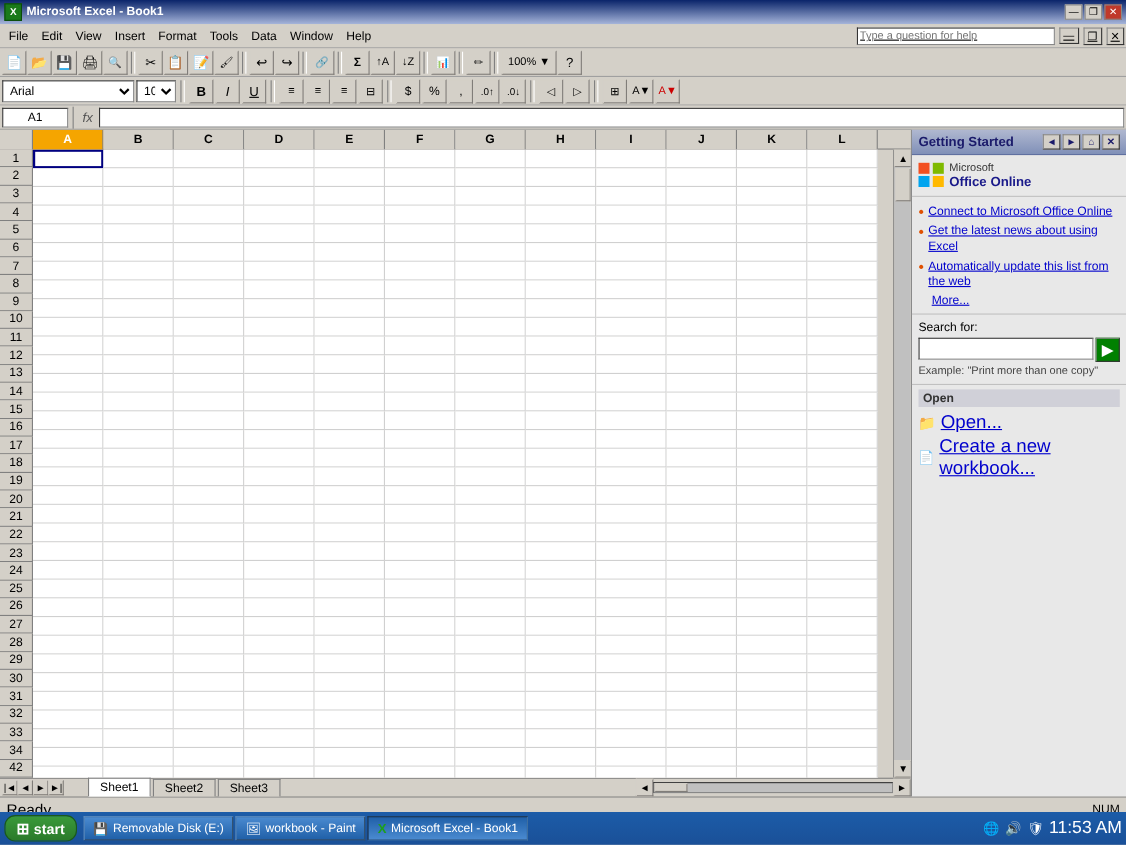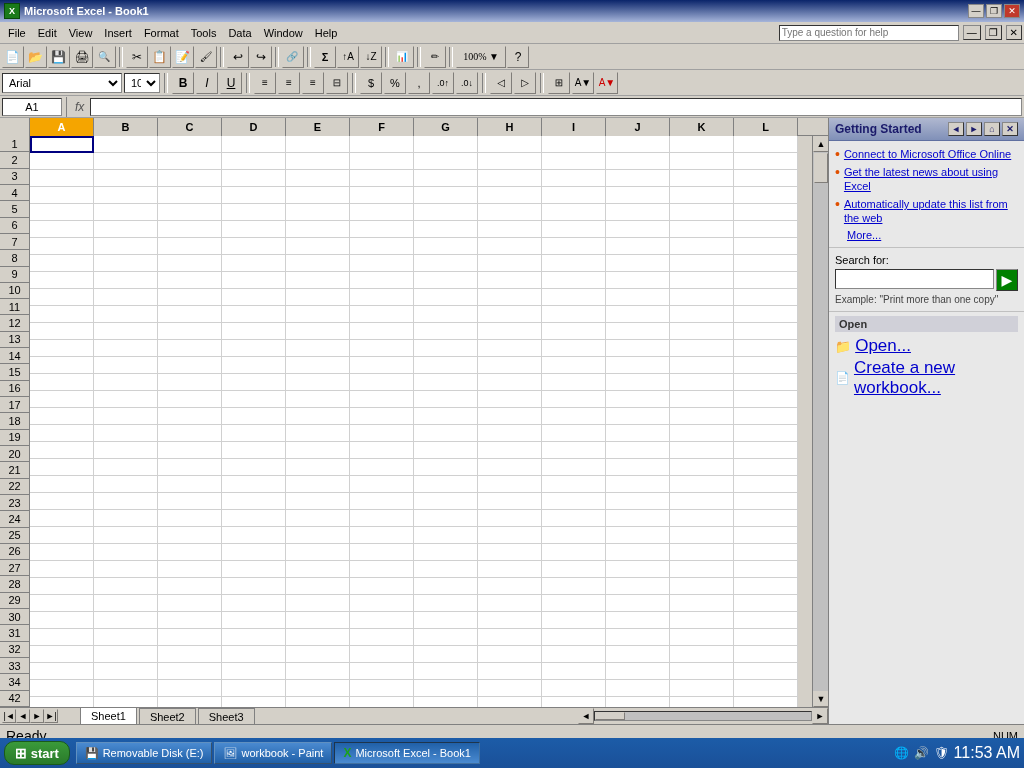--- a/index.html
+++ b/index.html
@@ -332,21 +332,21 @@
   <div class="menu-item">File</div>
   <div class="menu-item">Edit</div>
   <div class="menu-item">View</div>
   <div class="menu-item">Insert</div>
   <div class="menu-item">Format</div>
   <div class="menu-item">Tools</div>
   <div class="menu-item">Data</div>
   <div class="menu-item">Window</div>
   <div class="menu-item">Help</div>
   <div style="flex:1"></div>
-  <div id="ask-bar" style="display:flex;align-items:center;gap:4px;border:none;background:transparent;padding:0;">
+  <div id="ask-bar" style="display:flex;align-items:center;gap:4px;border:none;background:transparent;padding:0;text-decoration:underline;">
     <input id="ask-input" type="text" placeholder="Type a question for help" style="">
     <div class="ask-control-btn">—</div>
     <div class="ask-control-btn">❐</div>
     <div class="ask-control-btn">✕</div>
   </div>
 </div>
 
 <div id="toolbar1">
   <div class="tb-btn">📄</div>
   <div class="tb-btn">📂</div>
@@ -365,21 +365,21 @@
   <div class="tb-btn" style="font-size:10px;">🔗</div>
   <div class="tb-separator"></div>
   <div class="tb-btn" style="font-size:11px;font-weight:bold;">Σ</div>
   <div class="tb-btn" style="font-size:10px;">↑A</div>
   <div class="tb-btn" style="font-size:10px;">↓Z</div>
   <div class="tb-separator"></div>
   <div class="tb-btn" style="font-size:10px;">📊</div>
   <div class="tb-separator"></div>
   <div class="tb-btn" style="font-size:10px;">✏</div>
   <div class="tb-separator"></div>
-  <div class="tb-btn" style="width:50px;font-size:10px;font-family:Liberation Serif, serif;">100% ▼</div>
+  <div class="tb-btn" style="width:50px;font-size:10px;">100% ▼</div>
   <div class="tb-btn" style="font-size:12px;">?</div>
 </div>
 
 <div id="toolbar2">
   <select id="font-name-box">
     <option>Arial</option>
   </select>
   <select id="font-size-box">
     <option>10</option>
   </select>
@@ -990,20 +990,32 @@
     <div id="panel-header">
       <span>Getting Started</span>
       <div id="panel-header-controls">
         <div class="panel-ctrl">◄</div>
         <div class="panel-ctrl">►</div>
         <div class="panel-ctrl">⌂</div>
         <div class="panel-ctrl">✕</div>
       </div>
     </div>
 
+    <div id="office-online-logo">
+      <div class="ms-logo-box">
+        <div class="ms-quad ms-red"></div>
+        <div class="ms-quad ms-green"></div>
+        <div class="ms-quad ms-blue"></div>
+        <div class="ms-quad ms-yellow"></div>
+      </div>
+      <div style="display:flex;flex-direction:column;">
+        <span style="font-size:10px;color:#333;">Microsoft</span>
+        <span style="font-size:12px;color:#1a1a8a;font-weight:bold;">Office Online</span>
+      </div>
+    </div>
 
     <div id="panel-links">
       <div class="panel-link-item">
         <span class="bullet">•</span>
         <span class="panel-link">Connect to Microsoft Office Online</span>
       </div>
       <div class="panel-link-item">
         <span class="bullet">•</span>
         <span class="panel-link">Get the latest news about using Excel</span>
       </div>

